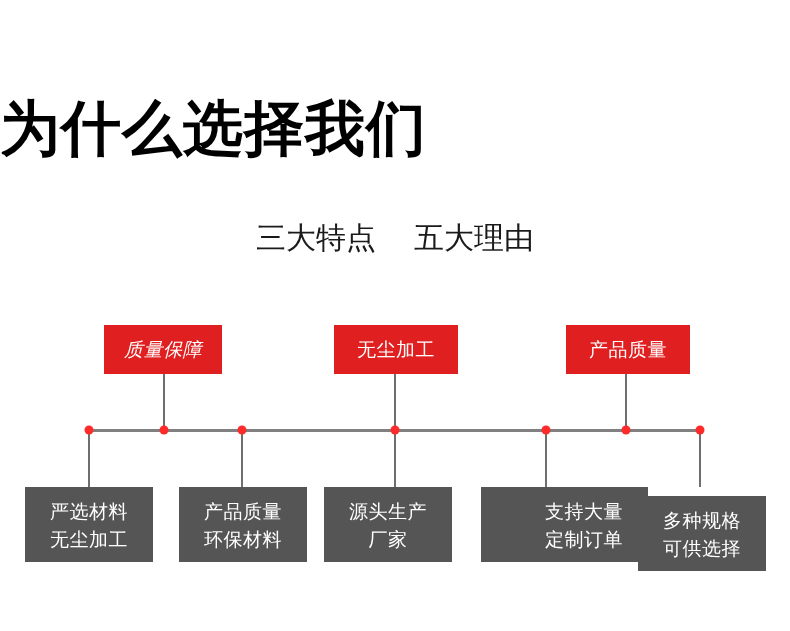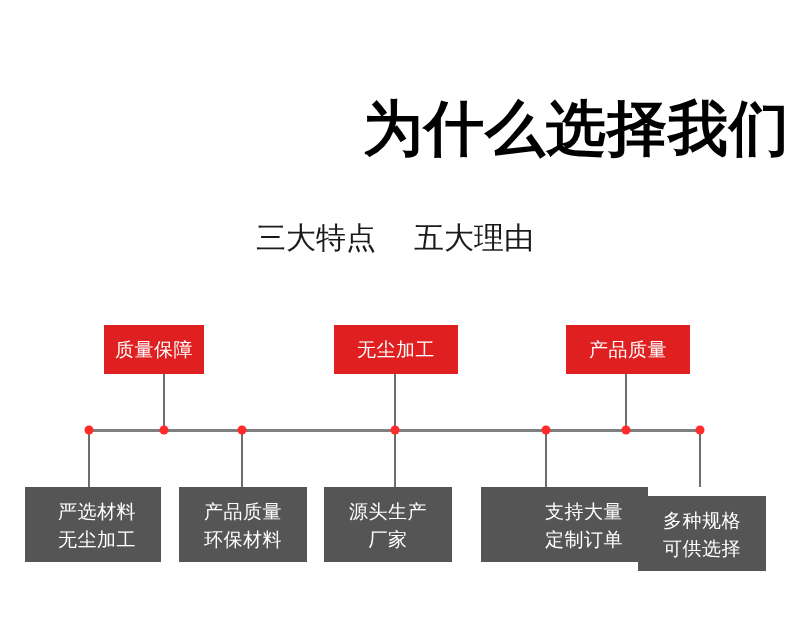--- a/index.html
+++ b/index.html
@@ -18,21 +18,21 @@
     background: #ffffff;
     overflow: hidden;
   }
 
   
   .title {
     position: absolute;
     left: 0;
     top: 94px;
     width: 790px;
-    text-align: right;
+    text-align: left;
     font-size: 60px;
     line-height: 68px;
     font-weight: 700;
     color: #000000;
     letter-spacing: 1px;
     white-space: nowrap;
   }
   .subtitle {
     position: absolute;
     left: 0;
@@ -111,33 +111,33 @@
   <div class="connector" style="left:163px; top:374px; height:56px;"></div>
   <div class="connector" style="left:394px; top:374px; height:56px;"></div>
   <div class="connector" style="left:625px; top:374px; height:56px;"></div>
 
   <div class="connector" style="left:88px; top:430px; height:57px;"></div>
   <div class="connector" style="left:241px; top:430px; height:57px;"></div>
   <div class="connector" style="left:394px; top:430px; height:57px;"></div>
   <div class="connector" style="left:545px; top:430px; height:57px;"></div>
   <div class="connector" style="left:699px; top:430px; height:57px;"></div>
 
-  <div class="red-box" style="left:104px; top:325px; width:100px;">质量保障</div>
+  <div class="red-box" style="left:104px; top:325px; width:118px;font-style:italic;">质量保障</div>
   <div class="red-box" style="left:334px; top:325px; width:124px;">无尘加工</div>
   <div class="red-box" style="left:566px; top:325px; width:124px;">产品质量</div>
 
   <div class="node-dot" style="left:89px;  top:430px;"></div>
   <div class="node-dot" style="left:164px; top:430px;"></div>
   <div class="node-dot" style="left:242px; top:430px;"></div>
   <div class="node-dot" style="left:395px; top:430px;"></div>
   <div class="node-dot" style="left:546px; top:430px;"></div>
   <div class="node-dot" style="left:626px; top:430px;"></div>
   <div class="node-dot" style="left:700px; top:430px;"></div>
 
-  <div class="gray-box" style="left:25px; top:487px;padding-left:8px;">
+  <div class="gray-box" style="left:25px; top:487px;">
     <span class="ln">严选材料</span>
     <span class="ln">无尘加工</span>
   </div>
   <div class="gray-box" style="left:179px; top:487px;">
     <span class="ln">产品质量</span>
     <span class="ln">环保材料</span>
   </div>
   <div class="gray-box" style="left:324px; top:487px;">
     <span class="ln">源头生产</span>
     <span class="ln">厂家</span>

